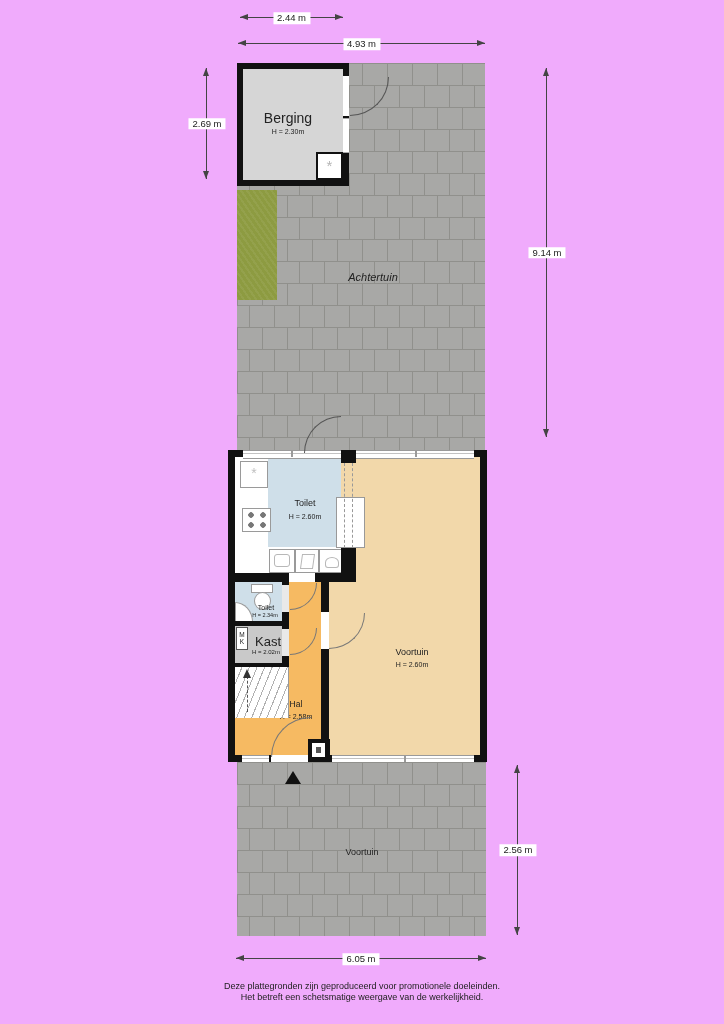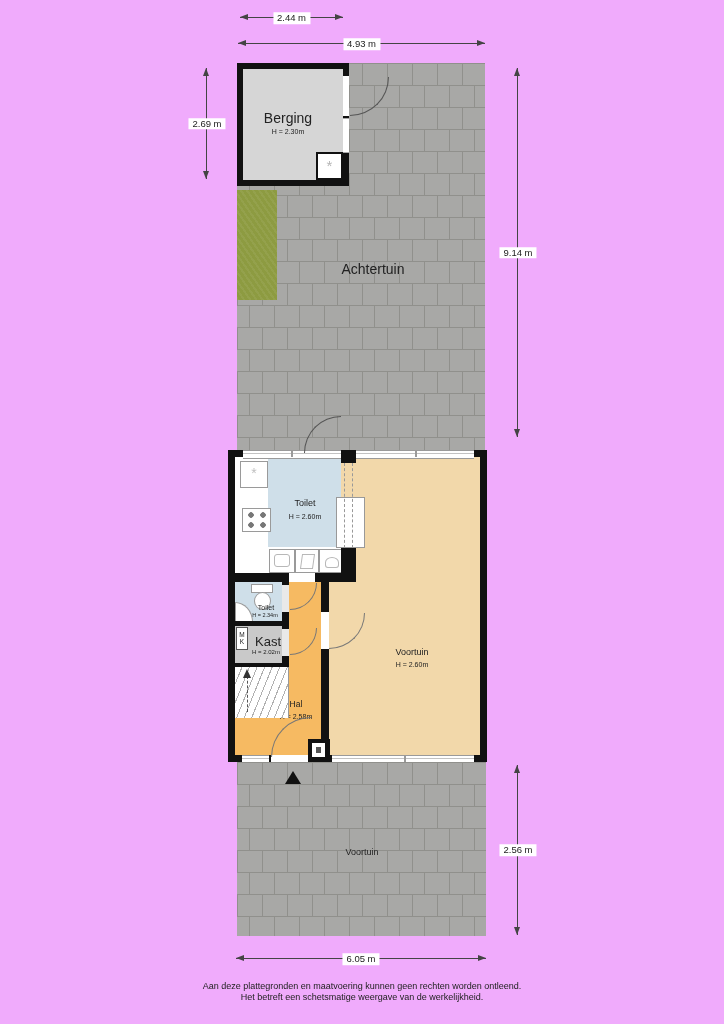--- a/index.html
+++ b/index.html
@@ -38,42 +38,42 @@
 
   <div class="dimh" style="left:240px;top:17px;width:103px;">
     <span class="dimlbl">2.44 m</span>
   </div>
   <div class="dimh" style="left:238px;top:43px;width:247px;">
     <span class="dimlbl">4.93 m</span>
   </div>
   <div class="dimv" style="left:206px;top:68px;height:111px;">
     <span class="dimlbl">2.69 m</span>
   </div>
-  <div class="dimv" style="left:517px;top:68px;height:369px;">
+  <div class="dimv" style="left:546px;top:68px;height:369px;">
     <span class="dimlbl">9.14 m</span>
   </div>
   <div class="dimv" style="left:517px;top:765px;height:170px;">
     <span class="dimlbl">2.56 m</span>
   </div>
   <div class="dimh" style="left:236px;top:958px;width:250px;">
     <span class="dimlbl">6.05 m</span>
   </div>
 
   <div class="abs" style="left:237px;top:63px;width:248px;height:391px;">
     <svg class="pattern-fill">
       <defs>
         <pattern id="brickpat" width="25" height="44" patternUnits="userSpaceOnUse">
           <rect width="25" height="44" fill="#a8a8a6"></rect>
           <path d="M0 0.5 H25 M0 22.5 H25 M0.5 0 V22 M12.5 22 V44" stroke="#90908c" stroke-width="1" fill="none"></path>
         </pattern>
       </defs>
       <rect width="100%" height="100%" fill="url(#brickpat)"></rect>
     </svg>
   </div>
-  <span class="lbl" style="left:373px;top:269px;font-size:14px;">Achtertuin</span>
+  <span class="lbl" style="left:373px;top:277px;font-size:11px;font-style:italic;">Achtertuin</span>
 
   <div class="abs" style="left:237px;top:190px;width:40px;height:110px;background:#8d9b41;
        background-image:repeating-linear-gradient(55deg,rgba(255,255,255,.06) 0 2px,transparent 2px 5px);"></div>
 
   <div class="wall" style="left:237px;top:63px;width:112px;height:123px;"></div>
   <div class="abs" style="left:243px;top:69px;width:100px;height:111px;background:#d6d6d6;"></div>
 
   <div class="abs" style="left:343px;top:76px;width:6px;height:40px;background:#fff;"></div>
   <div class="abs" style="left:343px;top:118px;width:6px;height:33px;background:#fff;border-top:1px solid #aaa;border-bottom:1px solid #aaa;"></div>
 
@@ -180,17 +180,17 @@
 
   <div class="abs" style="left:237px;top:762px;width:249px;height:174px;">
     <svg class="pattern-fill">
       <rect width="100%" height="100%" fill="url(#brickpat)"></rect>
     </svg>
   </div>
   <span class="lbl" style="left:362px;top:852px;font-size:9px;">Voortuin</span>
   <div class="abs" style="left:285px;top:771px;width:0;height:0;border-left:8px solid transparent;border-right:8px solid transparent;border-bottom:13px solid #111;"></div>
 
   <div class="abs" style="left:0;top:981px;width:724px;text-align:center;font-size:9px;color:#222;line-height:1.22;">
-    <div>Aan deze plattegronden en maatvoering kunnen geen rechten worden ontleend.</div>
+    <div>Deze plattegronden zijn geproduceerd voor promotionele doeleinden.</div>
     <div>Het betreft een schetsmatige weergave van de werkelijkheid.</div>
   </div>
 
 </div>
 
 </body></html>

